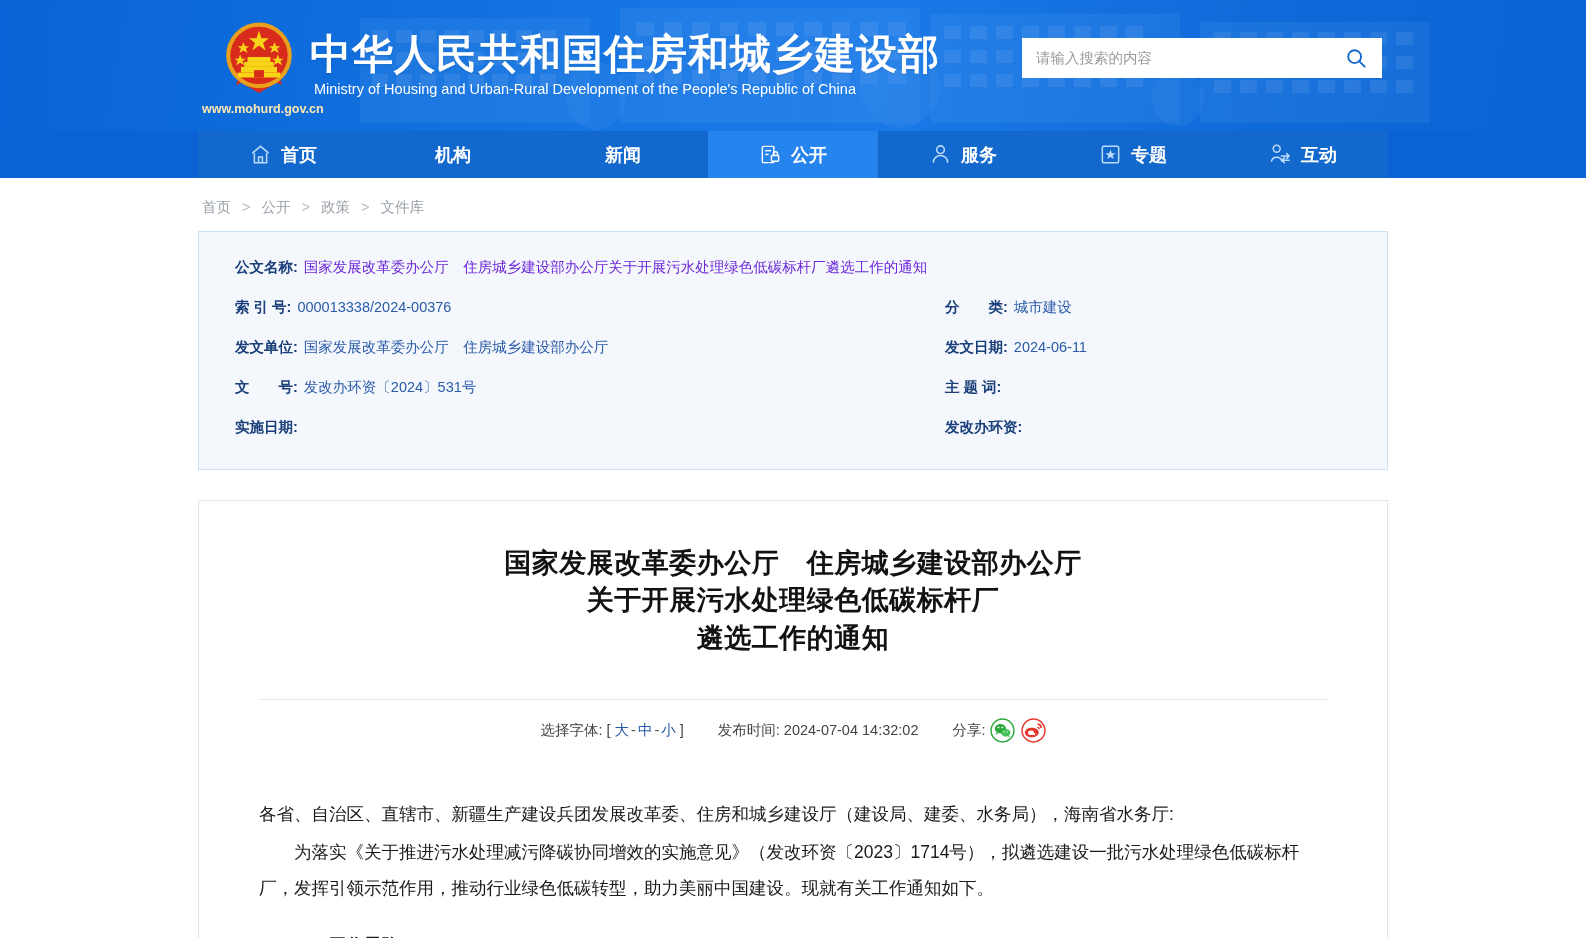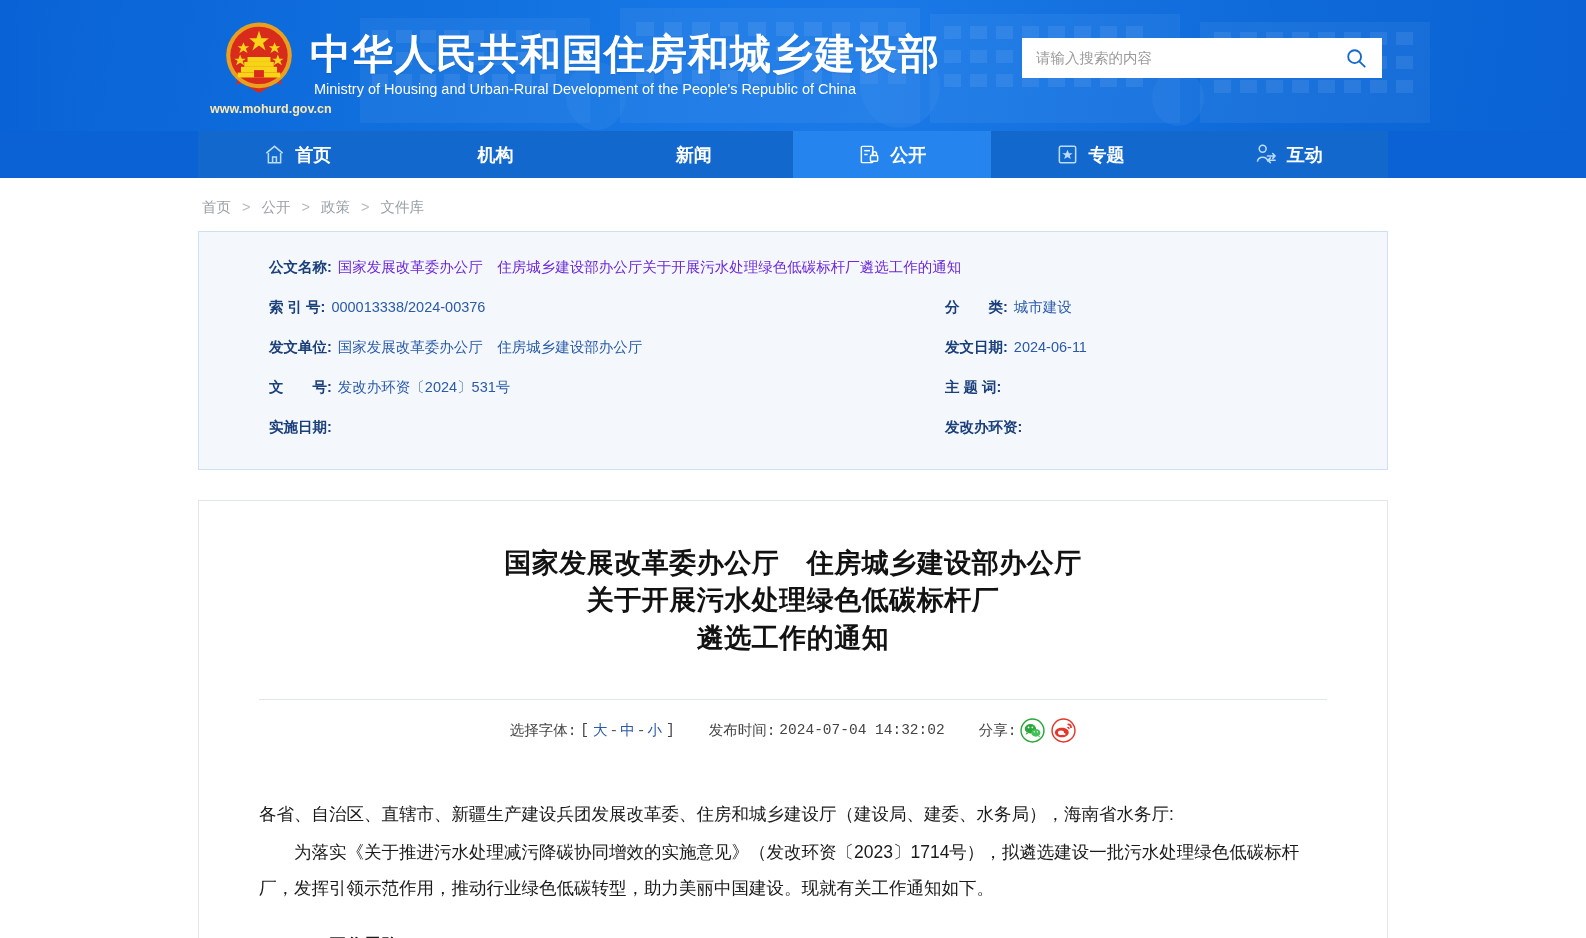--- a/index.html
+++ b/index.html
@@ -54,21 +54,21 @@
   .brand-en {
     position: absolute;
     left: 116px;
     top: 81px;
     font-size: 14.5px;
     color: #ffffff;
     white-space: nowrap;
   }
   .brand-url {
     position: absolute;
-    left: 12px;
+    left: 4px;
     top: 102px;
     font-size: 12.5px;
     font-weight: bold;
     color: #fde9b0;
     white-space: nowrap;
   }
 
   .search-wrap {
     position: absolute;
     right: 6px;
@@ -149,21 +149,21 @@
     color: #9aa0a8;
     white-space: nowrap;
   }
   .breadcrumb a { color: #9aa0a8; text-decoration: none; cursor: pointer; }
   .breadcrumb .sep { margin: 0 7px; color: #b6bbc2; }
 
   
   .meta-panel {
     border: 1px solid #cfe0f3;
     background: #f4f8fd;
-    padding: 26px 70px 22px 70px;
+    padding: 26px 70px 22px 36px;
     min-height: 213px;
   }
   .meta-grid {
     display: grid;
     grid-template-columns: 1fr;
     row-gap: 0;
   }
   .meta-row {
     display: flex;
     align-items: baseline;
@@ -214,21 +214,21 @@
   .toolbar {
     display: flex;
     align-items: center;
     justify-content: center;
     gap: 34px;
     padding: 18px 0 8px 0;
     font-size: 14.5px;
     color: #444;
     white-space: nowrap;
   }
-  .tb-group { display: flex; align-items: center; gap: 4px; font-family: Liberation Mono, monospace; }
+  .tb-group { display: flex; align-items: center; gap: 4px; }
   .fontsize-opts { color: #2a5aa8; }
   .fontsize-opts a { color: #2a5aa8; text-decoration: none; cursor: pointer; }
   .fontsize-opts .dash { color: #555; margin: 0 2px; }
   .bracket { color: #444; }
   .share-icons { display: flex; align-items: center; gap: 6px; }
   .share-ico { width: 25px; height: 25px; cursor: pointer; display: block; }
 
   .article-body {
     padding-top: 46px;
     font-size: 17.5px;
@@ -445,20 +445,29 @@
           <rect x="3.5" y="3.5" width="12" height="17" rx="1"></rect>
           <line x1="6.5" y1="8" x2="12.5" y2="8"></line>
           <line x1="6.5" y1="12" x2="10" y2="12"></line>
           <rect x="13" y="13" width="7.5" height="6" rx="1" fill="#2684ef"></rect>
           <path d="M15 13 V11.3 a2.2 2.2 0 0 1 4.4 0 V13"></path>
         </svg>
       </span>
       <span>公开</span>
     </a>
 
+    <a class="nav-item">
+      <span class="nav-icon">
+        <svg width="23" height="23" viewBox="0 0 24 24" fill="none" stroke="#bcdcfb" stroke-width="1.6">
+          <circle cx="12" cy="7" r="4"></circle>
+          <path d="M4.5 20.5 a7.5 7.5 0 0 1 15 0"></path>
+        </svg>
+      </span>
+      <span>服务</span>
+    </a>
 
     <a class="nav-item">
       <span class="nav-icon">
         <svg width="23" height="23" viewBox="0 0 24 24" fill="none" stroke="#bcdcfb" stroke-width="1.6">
           <rect x="3.5" y="3.5" width="17" height="17" rx="1.5"></rect>
           <polygon points="12,7 13.5,10.6 17.4,10.6 14.3,13 15.5,16.8 12,14.5 8.5,16.8 9.7,13 6.6,10.6 10.5,10.6" fill="#bcdcfb" stroke="none"></polygon>
         </svg>
       </span>
       <span>专题</span>
     </a>

